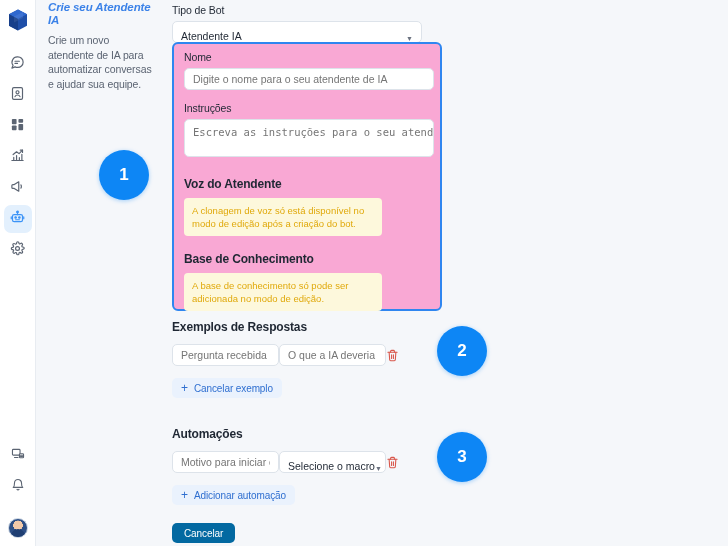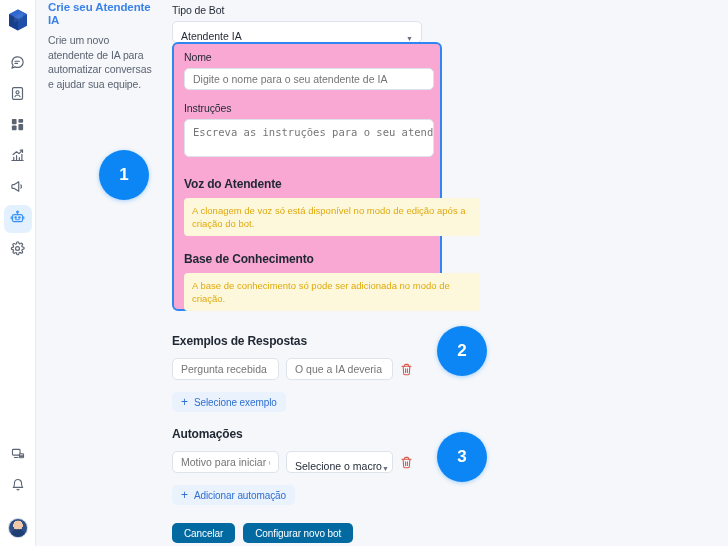--- a/index.html
+++ b/index.html
@@ -36,21 +36,21 @@
   }
   .avatar i { display:block; width:14px; height:8px; background:#1f3f73; border-radius:7px 7px 0 0; }
 
   
   .descol {
     width: 130px; flex: 0 0 130px; background: #f5f7fa;
     padding: 0 10px 0 12px; position: relative;
   }
   .desc-title {
     color: #3b82e8; font-size: 11.5px; font-weight: 700;
-    line-height: 13px; margin-top: 1px; letter-spacing: -0.1px;
+    line-height: 13px; margin-top: 1px; letter-spacing: -0.1px; font-style: italic;
   }
   .desc-body {
     color: #5b6472; font-size: 10.5px; line-height: 14.5px;
     margin-top: 6px; letter-spacing: -0.1px;
   }
 
   
   .form {
     flex: 1 1 auto; background: #f5f7fa; position: relative;
     padding: 0 0 0 6px;
@@ -85,24 +85,24 @@
   
   .panel1 {
     position: absolute; left: 6px; top: 42px; width: 270px; height: 269px;
     border: 2px solid #2f86f0; border-radius: 6px; background: #f9a8d4;
     padding: 7px 10px 0 10px;
   }
 
   .note {
     background: #fdf8dc; border-radius: 4px;
     color: #e0a90b; font-size: 9.5px; line-height: 13px;
-    padding: 6px 8px; width: 296px;
-  }
-
-  .rowline { display: flex; align-items: center; gap: 7px; }
+    padding: 6px 8px; width: 198px;
+  }
+
+  .rowline { display: flex; align-items: center; }
   .trash { width: 14px; height: 14px; color: #d9574b; cursor: pointer; }
 
   .addbtn {
     display: inline-flex; align-items: center; gap: 6px;
     background: #eaf2fd; color: #2f6fd0; border: none;
     border-radius: 5px; height: 20px; padding: 0 9px;
     font-size: 10px; font-family: "Liberation Sans", sans-serif;
     letter-spacing: -0.1px; cursor: pointer;
   }
   .addbtn .plus { font-size: 12px; line-height: 1; }
@@ -270,42 +270,42 @@
       <textarea class="area" style="margin-top: 5px; resize: none;" placeholder="Escreva as instruções para o seu atendente de IA"></textarea>
 
       <div style="height:16px;"></div>
 
       <label class="bigLabel">Voz do Atendente</label>
       <div class="note" style="margin-top:7px;">A clonagem de voz só está disponível no modo de edição após a criação do bot.</div>
 
       <div style="height:16px;"></div>
 
       <label class="bigLabel">Base de Conhecimento</label>
-      <div class="note" style="margin-top:7px;">A base de conhecimento só pode ser adicionada no modo de criação.</div>
+      <div class="note" style="margin-top:7px;">A base de conhecimento só pode ser adicionada no modo de edição.</div>
     </section>
 
-    <section style="position:absolute; left:6px; top:334px;">
+    <section style="position:absolute; left:6px; top:320px;">
       <div class="bigLabel">Exemplos de Respostas</div>
 
       <div class="rowline" style="margin-top:10px;">
         <input class="ctl" style="width: 107px;" type="text" placeholder="Pergunta recebida">
         <input class="ctl" style="width: 107px;" type="text" placeholder="O que a IA deveria respo">
         <span class="trash">
           <svg width="13" height="13" viewBox="0 0 24 24" fill="none" stroke="currentColor" stroke-width="2" stroke-linecap="round" stroke-linejoin="round">
             <path d="M3.5 6h17"></path>
             <path d="M8.5 6V4.2A1.7 1.7 0 0 1 10.2 2.5h3.6A1.7 1.7 0 0 1 15.5 4.2V6"></path>
             <path d="M5.8 6l1 14a1.8 1.8 0 0 0 1.8 1.7h6.8a1.8 1.8 0 0 0 1.8-1.7l1-14"></path>
             <path d="M10.3 10.5v7M13.7 10.5v7"></path>
           </svg>
         </span>
       </div>
 
       <button class="addbtn" style="margin-top:12px;">
         <span class="plus">+</span>
-        <span>Selecione exemplo</span>
+        <span>Cancelar exemplo</span>
       </button>
     </section>
 
     <section style="position:absolute; left:6px; top:427px;">
       <div class="bigLabel">Automações</div>
 
       <div class="rowline" style="margin-top:10px;">
         <input class="ctl" style="width: 107px;" type="text" placeholder="Motivo para iniciar o ma">
         <div class="ctl select filled" style="width:107px;">
           <span>Selecione o macro</span>
@@ -322,21 +322,20 @@
       </div>
 
       <button class="addbtn" style="margin-top:12px;">
         <span class="plus">+</span>
         <span>Adicionar automação</span>
       </button>
     </section>
 
     <div style="position:absolute; left:6px; top:523px; display:flex; gap:8px;">
       <button class="btn">Cancelar</button>
-      <button class="btn">Configurar novo bot</button>
     </div>
   </main>
 
   <div class="badge" id="badge1">1</div>
   <div class="badge" id="badge2">2</div>
   <div class="badge" id="badge3">3</div>
 
 </div>
 
 </body></html>

